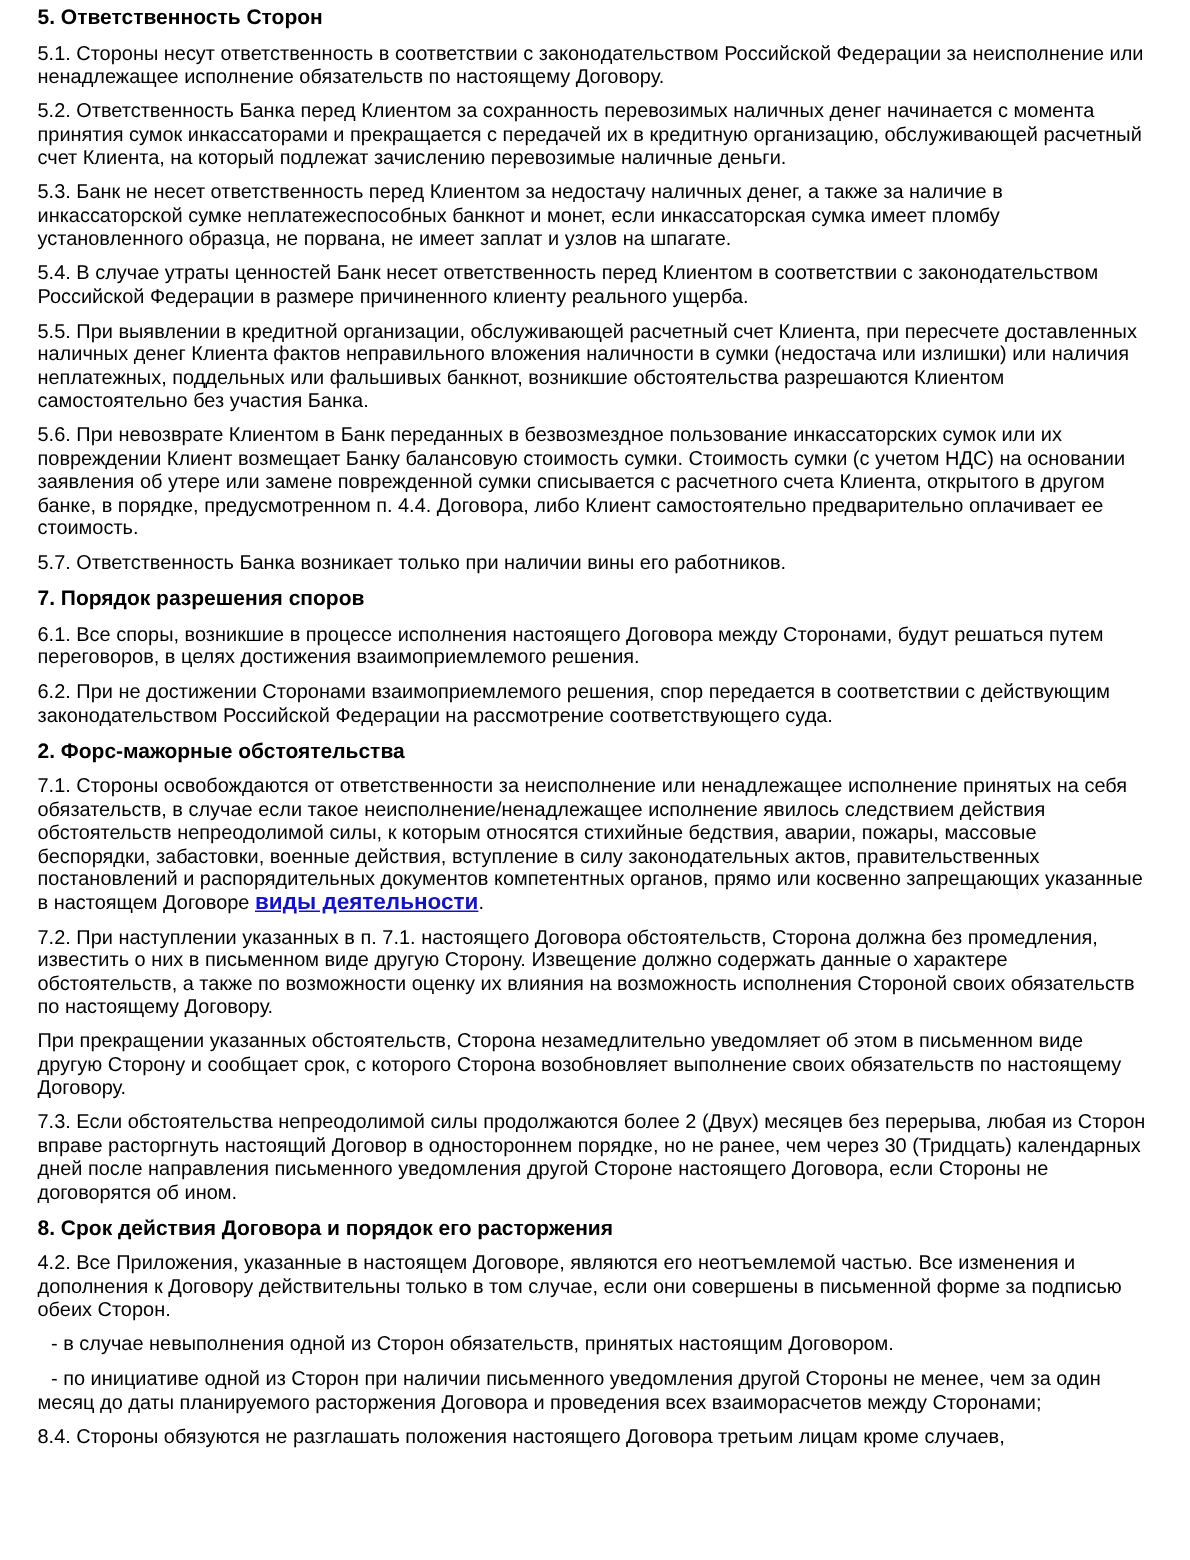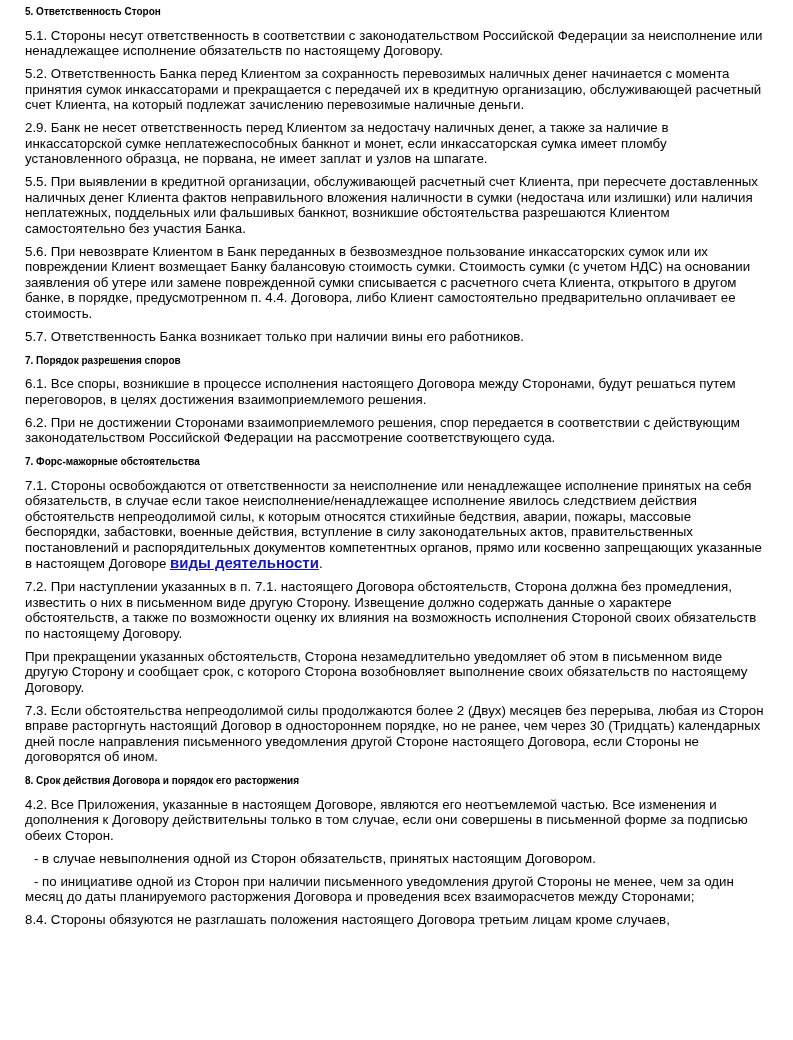--- a/index.html
+++ b/index.html
@@ -18,21 +18,21 @@
   }
   .doc {
     padding: 3px 26px 0 25px;
     width: 741px;
     text-align: left;
   }
   .doc p {
     margin: 0 0 7.5px 0;
   }
   .doc h3 {
-    font-size: 10px;
+    font-size: 14px;
     line-height: 15.5px;
     font-weight: bold;
     margin: 0 0 8px 0;
     padding-top: 1px;
   }
   .li {
     text-indent: 9px;
   }
   a.doc-link {
     color: #1515bd;
@@ -44,30 +44,31 @@
   }
 </style>
 </head>
 <body>
 
 <div class="doc">
 
   <h3>5. Ответственность Сторон</h3>
   <p>5.1. Стороны несут ответственность в соответствии с законодательством Российской Федерации за неисполнение или ненадлежащее исполнение обязательств по настоящему Договору.</p>
   <p>5.2. Ответственность Банка перед Клиентом за сохранность перевозимых наличных денег начинается с момента принятия сумок инкассаторами и прекращается с передачей их в кредитную организацию, обслуживающей расчетный счет Клиента, на который подлежат зачислению перевозимые наличные деньги.</p>
-  <p>2.9. Банк не несет ответственность перед Клиентом за недостачу наличных денег, а также за наличие в инкассаторской сумке неплатежеспособных банкнот и монет, если инкассаторская сумка имеет пломбу установленного образца, не порвана, не имеет заплат и узлов на шпагате.</p>
+  <p>5.3. Банк не несет ответственность перед Клиентом за недостачу наличных денег, а также за наличие в инкассаторской сумке неплатежеспособных банкнот и монет, если инкассаторская сумка имеет пломбу установленного образца, не порвана, не имеет заплат и узлов на шпагате.</p>
+  <p>5.4. В случае утраты ценностей Банк несет ответственность перед Клиентом в соответствии с законодательством Российской Федерации в размере причиненного клиенту реального ущерба.</p>
   <p>5.5. При выявлении в кредитной организации, обслуживающей расчетный счет Клиента, при пересчете доставленных наличных денег Клиента фактов неправильного вложения наличности в сумки (недостача или излишки) или наличия неплатежных, поддельных или фальшивых банкнот, возникшие обстоятельства разрешаются Клиентом самостоятельно без участия Банка.</p>
   <p>5.6. При невозврате Клиентом в Банк переданных в безвозмездное пользование инкассаторских сумок или их повреждении Клиент возмещает Банку балансовую стоимость сумки. Стоимость сумки (с учетом НДС) на основании заявления об утере или замене поврежденной сумки списывается с расчетного счета Клиента, открытого в другом банке, в порядке, предусмотренном п. 4.4. Договора, либо Клиент самостоятельно предварительно оплачивает ее стоимость.</p>
   <p>5.7. Ответственность Банка возникает только при наличии вины его работников.</p>
 
   <h3>7. Порядок разрешения споров</h3>
   <p>6.1. Все споры, возникшие в процессе исполнения настоящего Договора между Сторонами, будут решаться путем переговоров, в целях достижения взаимоприемлемого решения.</p>
   <p>6.2. При не достижении Сторонами взаимоприемлемого решения, спор передается в соответствии с действующим законодательством Российской Федерации на рассмотрение соответствующего суда.</p>
 
-  <h3>7. Форс-мажорные обстоятельства</h3>
+  <h3>2. Форс-мажорные обстоятельства</h3>
   <p><span>7.1. Стороны освобождаются от ответственности за неисполнение или ненадлежащее исполнение принятых на себя обязательств, в случае если такое неисполнение/ненадлежащее исполнение явилось следствием действия обстоятельств непреодолимой силы, к которым относятся стихийные бедствия, аварии, пожары, массовые беспорядки, забастовки, военные действия, вступление в силу законодательных актов, правительственных постановлений и распорядительных документов компетентных органов, прямо или косвенно запрещающих указанные в настоящем Договоре </span><a href="#" class="doc-link">виды деятельности</a><span>.</span></p>
   <p>7.2. При наступлении указанных в п. 7.1. настоящего Договора обстоятельств, Сторона должна без промедления, известить о них в письменном виде другую Сторону. Извещение должно содержать данные о характере обстоятельств, а также по возможности оценку их влияния на возможность исполнения Стороной своих обязательств по настоящему Договору.</p>
   <p>При прекращении указанных обстоятельств, Сторона незамедлительно уведомляет об этом в письменном виде другую Сторону и сообщает срок, с которого Сторона возобновляет выполнение своих обязательств по настоящему Договору.</p>
   <p>7.3. Если обстоятельства непреодолимой силы продолжаются более 2 (Двух) месяцев без перерыва, любая из Сторон вправе расторгнуть настоящий Договор в одностороннем порядке, но не ранее, чем через 30 (Тридцать) календарных дней после направления письменного уведомления другой Стороне настоящего Договора, если Стороны не договорятся об ином.</p>
 
   <h3>8. Срок действия Договора и порядок его расторжения</h3>
   <p>4.2. Все Приложения, указанные в настоящем Договоре, являются его неотъемлемой частью. Все изменения и дополнения к Договору действительны только в том случае, если они совершены в письменной форме за подписью обеих Сторон.</p>
   <p class="li">- в случае невыполнения одной из Сторон обязательств, принятых настоящим Договором.</p>
   <p class="li">- по инициативе одной из Сторон при наличии письменного уведомления другой Стороны не менее, чем за один месяц до даты планируемого расторжения Договора и проведения всех взаиморасчетов между Сторонами;</p>
   <p>8.4. Стороны обязуются не разглашать положения настоящего Договора третьим лицам кроме случаев,</p>

